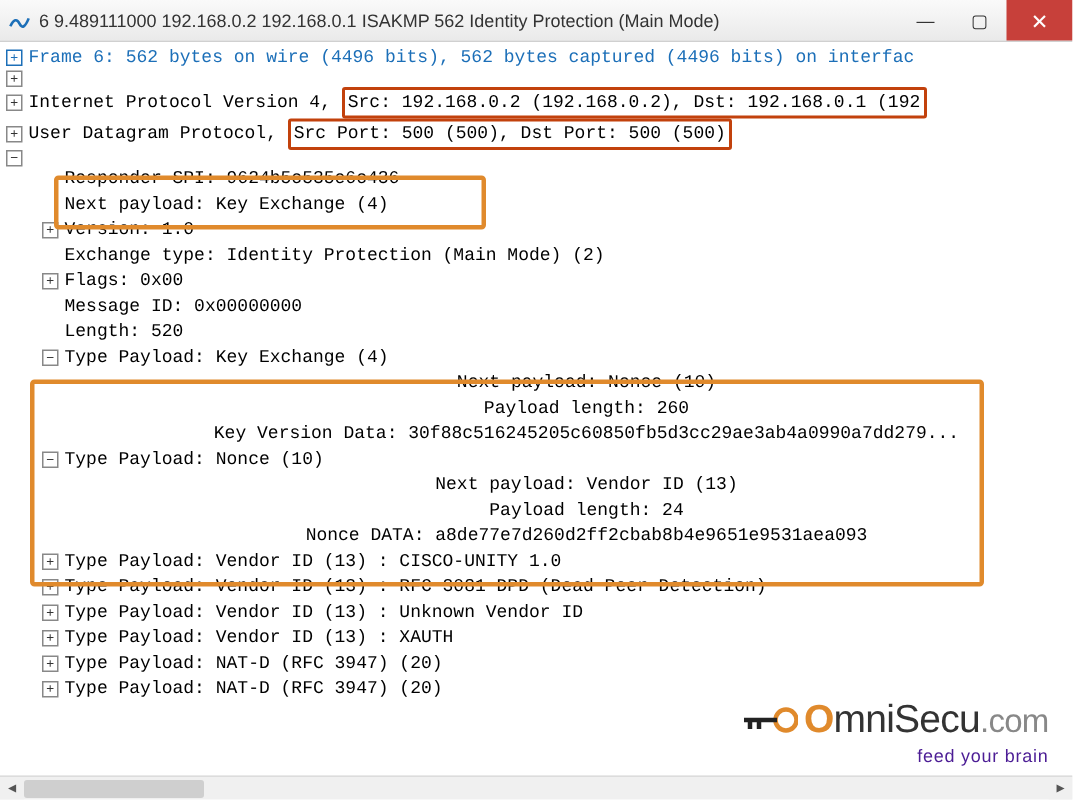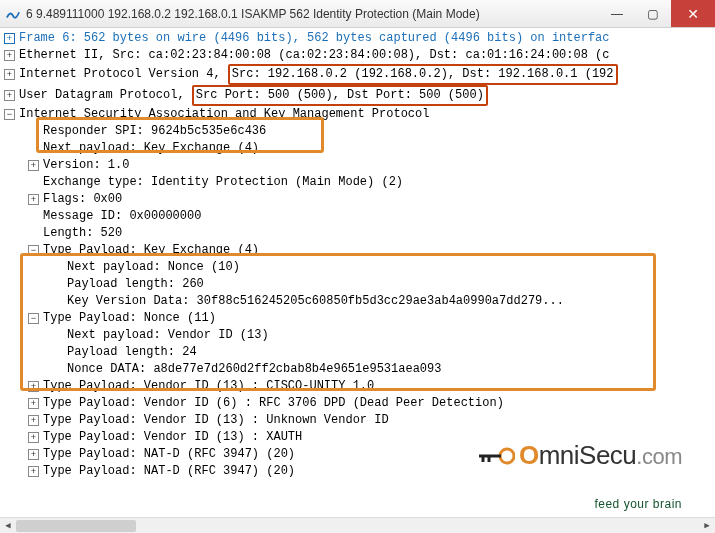--- a/index.html
+++ b/index.html
@@ -60,21 +60,21 @@
     align-items:center; justify-content:center;
     font-size: 9px; line-height:1;
     margin-right: 4px;
     background:#fff;
     color:#333;
     flex-shrink:0;
     font-family: sans-serif;
   }
   .spacer { display:inline-block; width:15px; flex-shrink:0;}
   .indent1 { padding-left: 24px; }
-  .indent2 { padding-left: 48px; }
+  .indent2 { padding-left: 48px; justify-content: center; }
   .frame-row { background:#ffffff; color:#1c6fb8; }
   .hl-orange-box {
     border: 2px solid #c2410c;
     border-radius: 2px;
     padding: 0 2px;
   }
   .group-box {
     position:absolute;
     border: 3px solid #e08a2c;
     border-radius: 3px;
@@ -95,39 +95,38 @@
     display:flex;align-items:center;justify-content:center;
     font-size:9px;color:#555;
   }
   .sb-track { flex:1; height:100%; background:#f0f0f0; position:relative; }
   .sb-thumb {
     position:absolute; left:0; top:2px; height:12px; width:120px;
     background:#cfcfcf; border-radius:2px;
   }
   .logo {
     position:absolute;
-    right: 33px;
+    right: 16px;
     bottom: 6px;
     text-align:right;
     font-family: 'Trebuchet MS','Segoe UI',sans-serif;
     color:#333;
     z-index:10;
   }
   .logo .brand {
     font-size: 26px;
     font-weight: 400;
     letter-spacing: -0.5px;
   }
   .logo .brand .o1 { color:#e08a2c; font-weight:bold; }
   .logo .brand .dom { color:#888; font-size:22px; }
   .logo .tag {
     font-size: 12px;
-    color:#14532d;
+    color:#4c1d95;
     letter-spacing: 0.5px;
-    margin-top: 24px;
   }
   .logo .keyicon {
     display:inline-block;
     vertical-align:middle;
     margin-right: 4px;
   }
 </style>
 </head>
 <body>
 
@@ -148,58 +147,56 @@
 <div class="content">
   <div class="tree">
 
     <div class="row frame-row">
       <span class="toggle" style="border-color:#1c6fb8;color:#1c6fb8">+</span>
       <span>Frame 6: 562 bytes on wire (4496 bits), 562 bytes captured (4496 bits) on interfac</span>
     </div>
 
     <div class="row">
       <span class="toggle">+</span>
-      <span>Ethernet II, Src: ca:02:23:84:00:08 (ca:02:23:84:00:08), Dst: ca:01:16:24:00:08 (c</span>
     </div>
 
     <div class="row">
       <span class="toggle">+</span>
       <span>Internet Protocol Version 4, </span><span class="hl-orange-box">Src: 192.168.0.2 (192.168.0.2), Dst: 192.168.0.1 (192</span>
     </div>
 
     <div class="row">
       <span class="toggle">+</span>
       <span>User Datagram Protocol, </span><span class="hl-orange-box">Src Port: 500 (500), Dst Port: 500 (500)</span>
     </div>
 
     <div class="row">
       <span class="toggle">−</span>
-      <span>Internet Security Association and Key Management Protocol</span>
     </div>
 
     <div class="row indent1"><span class="spacer"></span><span>Responder SPI: 9624b5c535e6c436</span></div>
     <div class="row indent1"><span class="spacer"></span><span>Next payload: Key Exchange (4)</span></div>
     <div class="row indent1"><span class="toggle">+</span><span>Version: 1.0</span></div>
     <div class="row indent1"><span class="spacer"></span><span>Exchange type: Identity Protection (Main Mode) (2)</span></div>
     <div class="row indent1"><span class="toggle">+</span><span>Flags: 0x00</span></div>
     <div class="row indent1"><span class="spacer"></span><span>Message ID: 0x00000000</span></div>
     <div class="row indent1"><span class="spacer"></span><span>Length: 520</span></div>
 
     <div class="row indent1"><span class="toggle">−</span><span>Type Payload: Key Exchange (4)</span></div>
     <div class="row indent2"><span class="spacer"></span><span>Next payload: Nonce (10)</span></div>
     <div class="row indent2"><span class="spacer"></span><span>Payload length: 260</span></div>
     <div class="row indent2"><span class="spacer"></span><span>Key Version Data: 30f88c516245205c60850fb5d3cc29ae3ab4a0990a7dd279...</span></div>
 
-    <div class="row indent1"><span class="toggle">−</span><span>Type Payload: Nonce (11)</span></div>
+    <div class="row indent1"><span class="toggle">−</span><span>Type Payload: Nonce (10)</span></div>
     <div class="row indent2"><span class="spacer"></span><span>Next payload: Vendor ID (13)</span></div>
     <div class="row indent2"><span class="spacer"></span><span>Payload length: 24</span></div>
     <div class="row indent2"><span class="spacer"></span><span>Nonce DATA: a8de77e7d260d2ff2cbab8b4e9651e9531aea093</span></div>
 
     <div class="row indent1"><span class="toggle">+</span><span>Type Payload: Vendor ID (13) : CISCO-UNITY 1.0</span></div>
-    <div class="row indent1"><span class="toggle">+</span><span>Type Payload: Vendor ID (6) : RFC 3706 DPD (Dead Peer Detection)</span></div>
+    <div class="row indent1"><span class="toggle">+</span><span>Type Payload: Vendor ID (13) : RFC 3081 DPD (Dead Peer Detection)</span></div>
     <div class="row indent1"><span class="toggle">+</span><span>Type Payload: Vendor ID (13) : Unknown Vendor ID</span></div>
     <div class="row indent1"><span class="toggle">+</span><span>Type Payload: Vendor ID (13) : XAUTH</span></div>
     <div class="row indent1"><span class="toggle">+</span><span>Type Payload: NAT-D (RFC 3947) (20)</span></div>
     <div class="row indent1"><span class="toggle">+</span><span>Type Payload: NAT-D (RFC 3947) (20)</span></div>
 
     <div class="group-box" style="left:36px; top:89px; width:288px; height:36px;"></div>
     <div class="group-box" style="left:20px; top:225px; width:636px; height:138px;"></div>
   </div>
 
   <div class="logo">

